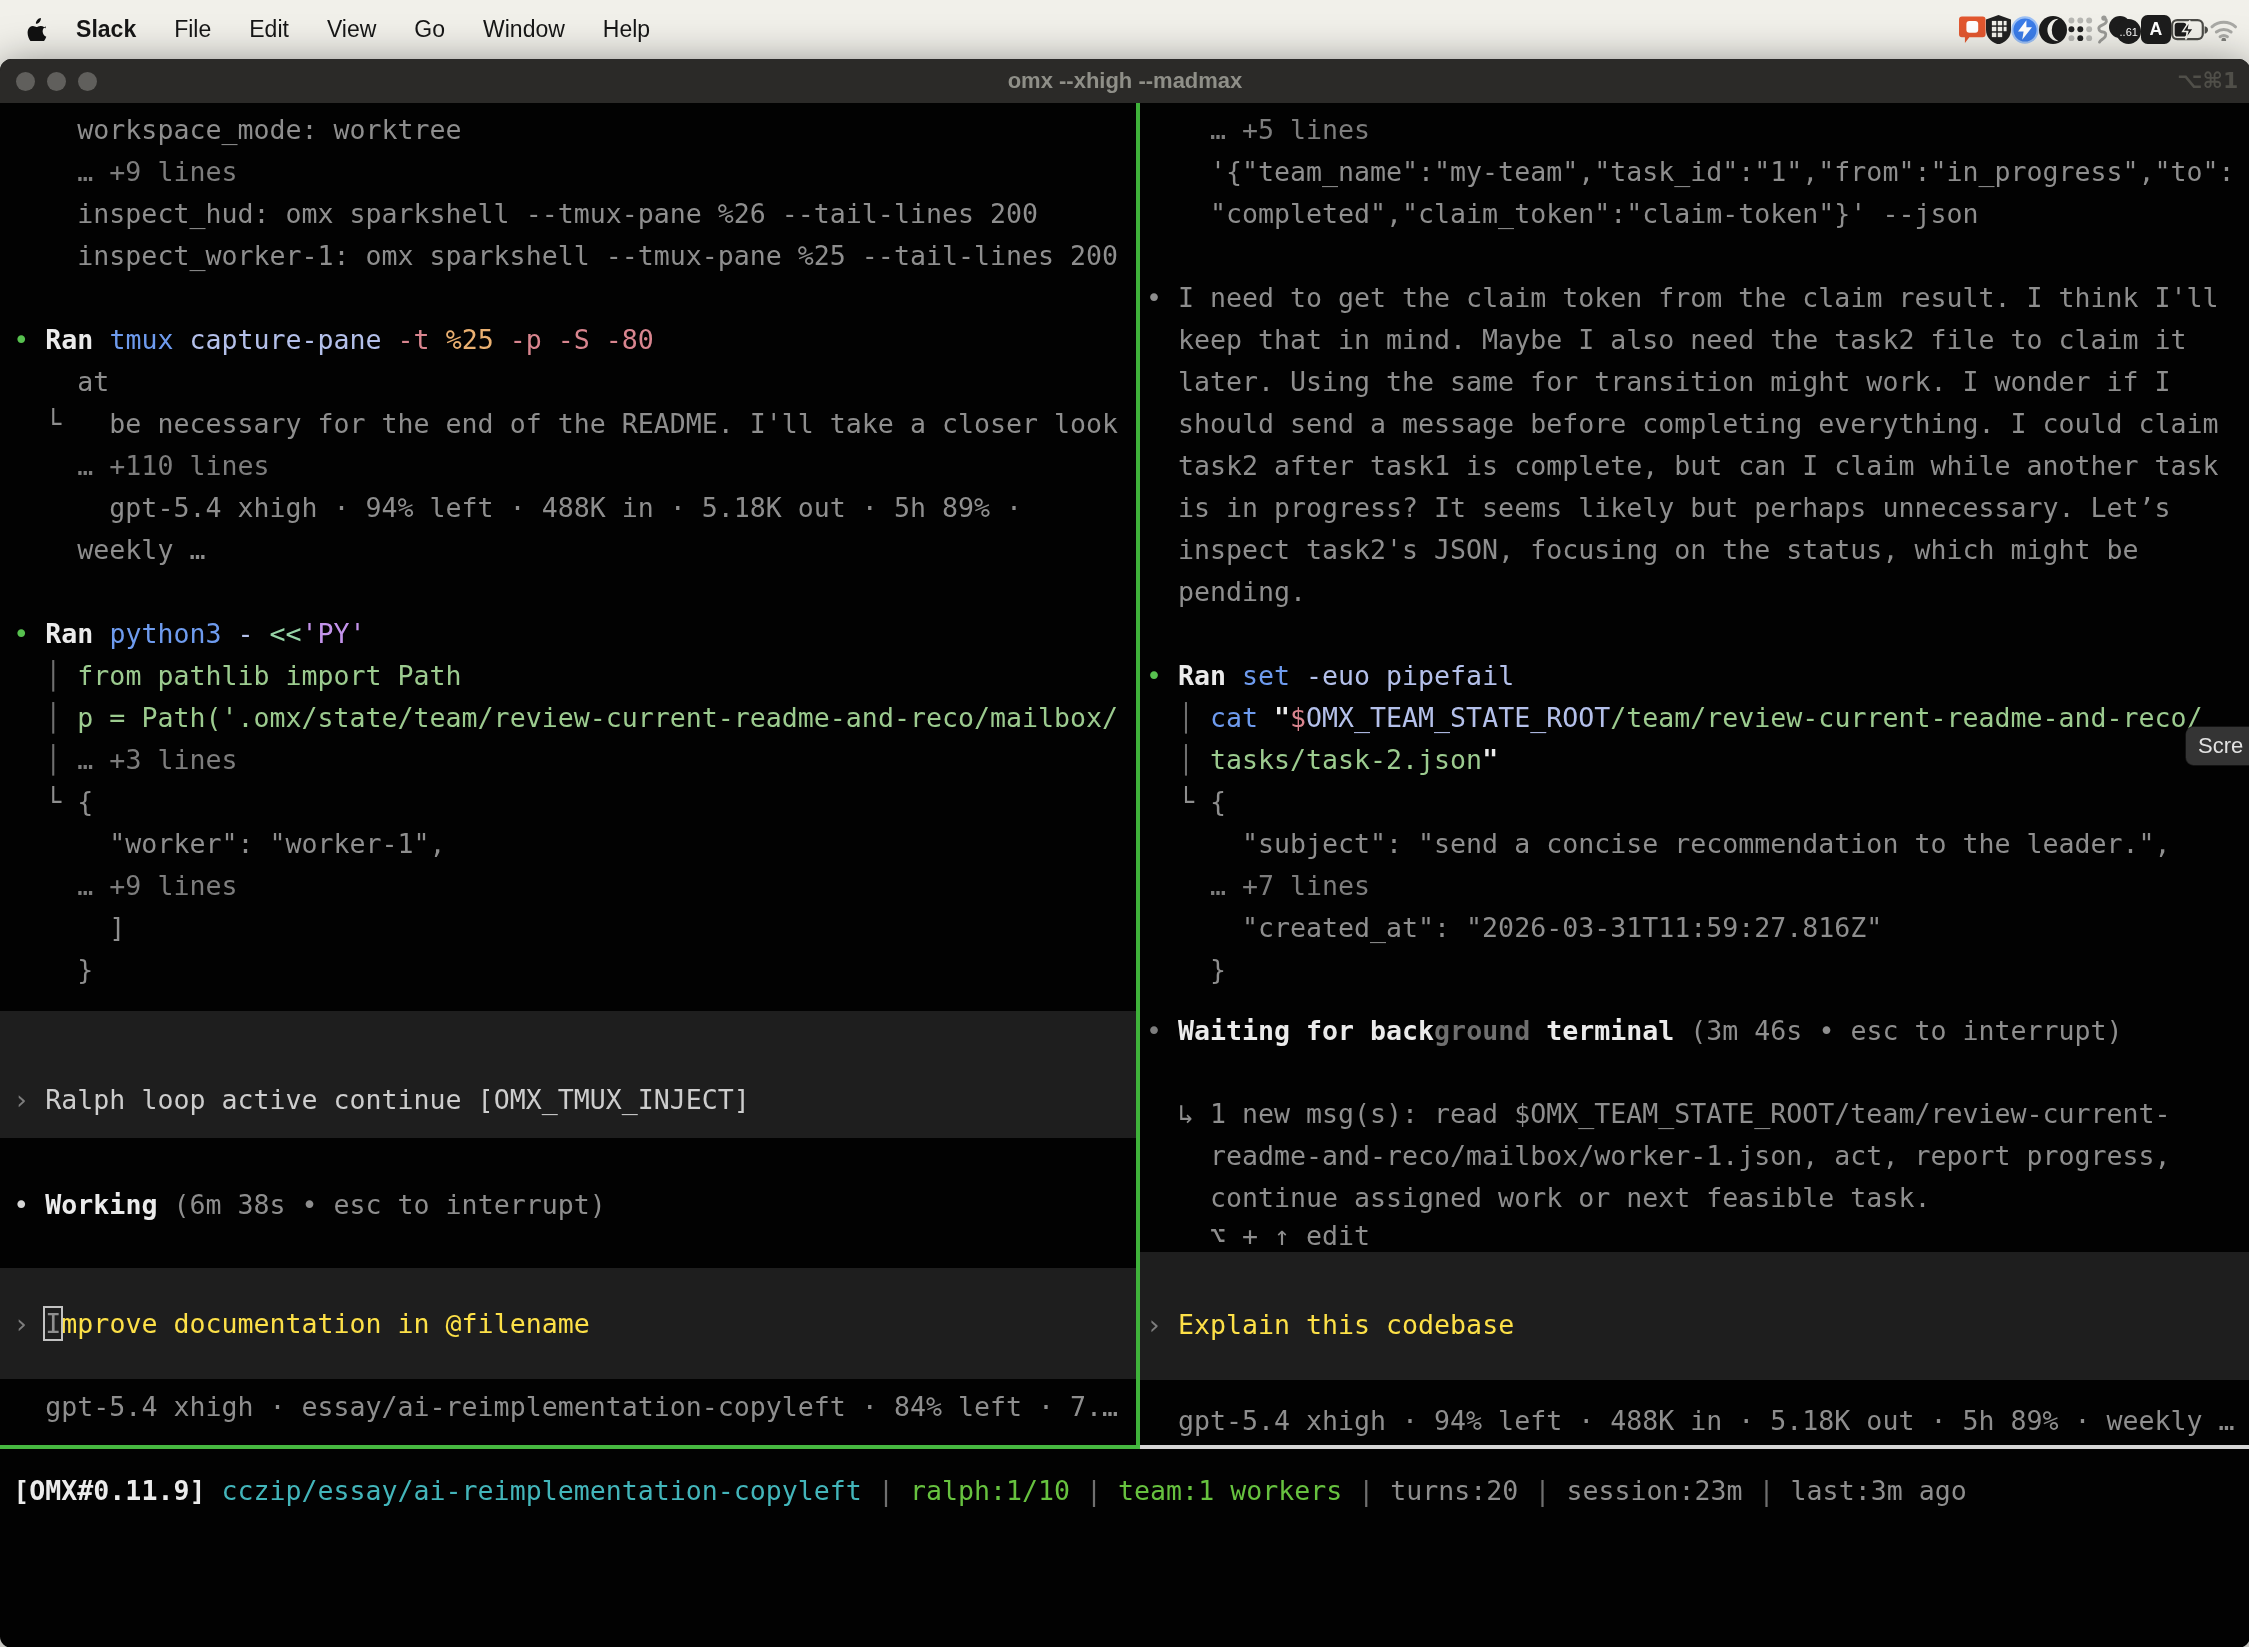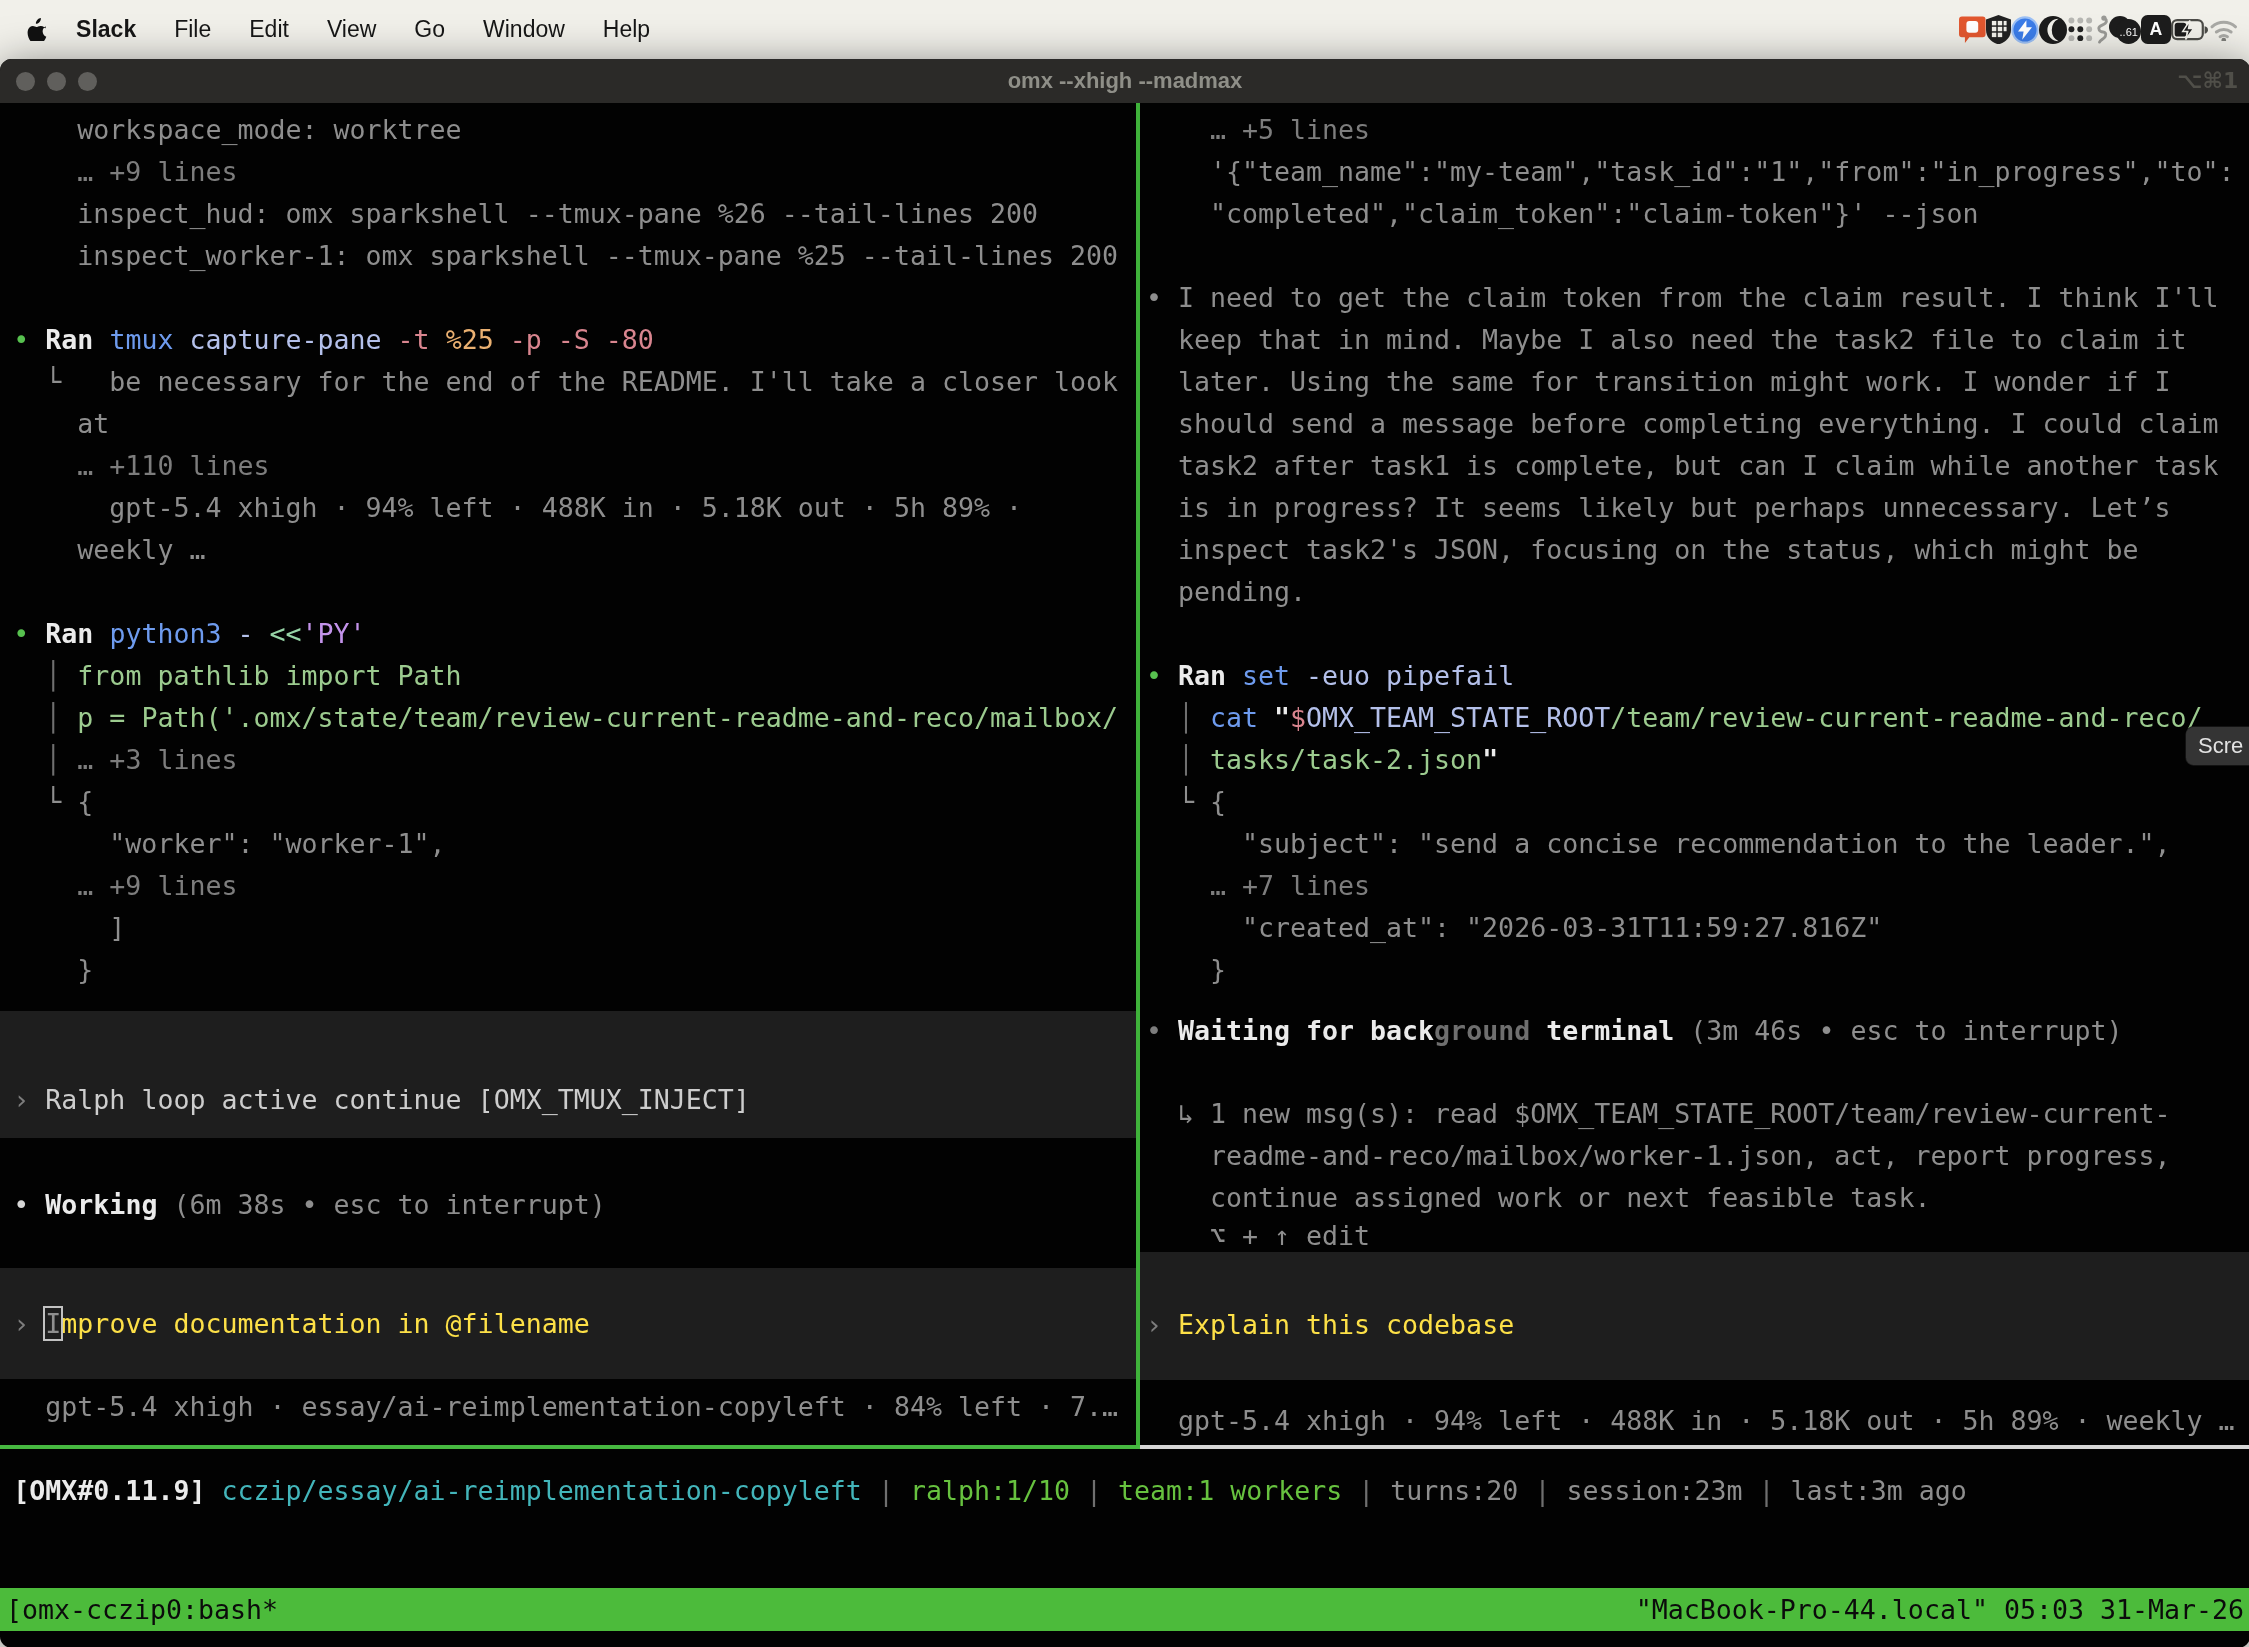--- a/index.html
+++ b/index.html
@@ -199,22 +199,22 @@
     <div class="wshort">⌥⌘1</div>
   </div>
 
   <div class="pane pane-left">
     <div class="row ind2"><span class="c-gray">workspace_mode: worktree</span></div>
     <div class="row ind2"><span class="c-dim">… +9 lines</span></div>
     <div class="row ind2"><span class="c-gray">inspect_hud: omx sparkshell --tmux-pane %26 --tail-lines 200</span></div>
     <div class="row ind2"><span class="c-gray">inspect_worker-1: omx sparkshell --tmux-pane %25 --tail-lines 200</span></div>
     <div class="blank"></div>
     <div class="row"><span class="c-bull">• </span><span class="c-w">Ran </span><span class="c-blue">tmux </span><span class="c-peri">capture-pane </span><span class="c-pink">-t </span><span class="c-orange">%25 </span><span class="c-pink">-p -S -80</span></div>
+    <div class="row ind2"><span class="c-gray">at</span></div>
     <div class="row ind1"><span class="c-gray">└   be necessary for the end of the README. I'll take a closer look</span></div>
-    <div class="row ind2"><span class="c-gray">at</span></div>
     <div class="row ind2"><span class="c-dim">… +110 lines</span></div>
     <div class="row ind2"><span class="c-gray">  gpt-5.4 xhigh · 94% left · 488K in · 5.18K out · 5h 89% ·</span></div>
     <div class="row ind2"><span class="c-gray">weekly …</span></div>
     <div class="blank"></div>
     <div class="row"><span class="c-bull">• </span><span class="c-w">Ran </span><span class="c-blue">python3 </span><span class="c-peri">- </span><span class="c-lg">&lt;&lt;</span><span class="c-purple">'PY'</span></div>
     <div class="row ind1"><span class="c-guide">│ </span><span class="c-code">from pathlib import Path</span></div>
     <div class="row ind1"><span class="c-guide">│ </span><span class="c-code">p = Path('.omx/state/team/review-current-readme-and-reco/mailbox/</span></div>
     <div class="row ind1"><span class="c-guide">│ </span><span class="c-dim">… +3 lines</span></div>
     <div class="row ind1"><span class="c-gray">└ {</span></div>
     <div class="row ind2"><span class="c-gray">  "worker": "worker-1",</span></div>
@@ -272,21 +272,17 @@
     </div>
 
     <div class="row ind1 rstatus-row"><span class="c-gray">gpt-5.4 xhigh · 94% left · 488K in · 5.18K out · 5h 89% · weekly …</span></div>
   </div>
 
   <div class="hb-left"></div>
   <div class="hb-right"></div>
 
   <div class="omxline"><span class="c-w">[OMX#0.11.9] </span><span class="c-cyan">cczip/essay/ai-reimplementation-copyleft </span><span class="omx-sep">| </span><span class="c-green">ralph:1/10 </span><span class="omx-sep">| </span><span class="c-green">team:1 workers </span><span class="omx-sep">| </span><span class="c-gray">turns:20 </span><span class="omx-sep">| </span><span class="c-gray">session:23m </span><span class="omx-sep">| </span><span class="c-gray">last:3m ago</span></div>
 
-  <div class="tmuxbar">
-    <span class="tmux-left">[omx-cczip0:bash*</span>
-    <span class="tmux-right">"MacBook-Pro-44.local" 05:03 31-Mar-26</span>
-  </div>
 
   <div class="scre"><span>Scre</span></div>
 
 </div>
 
 
 </body></html>

